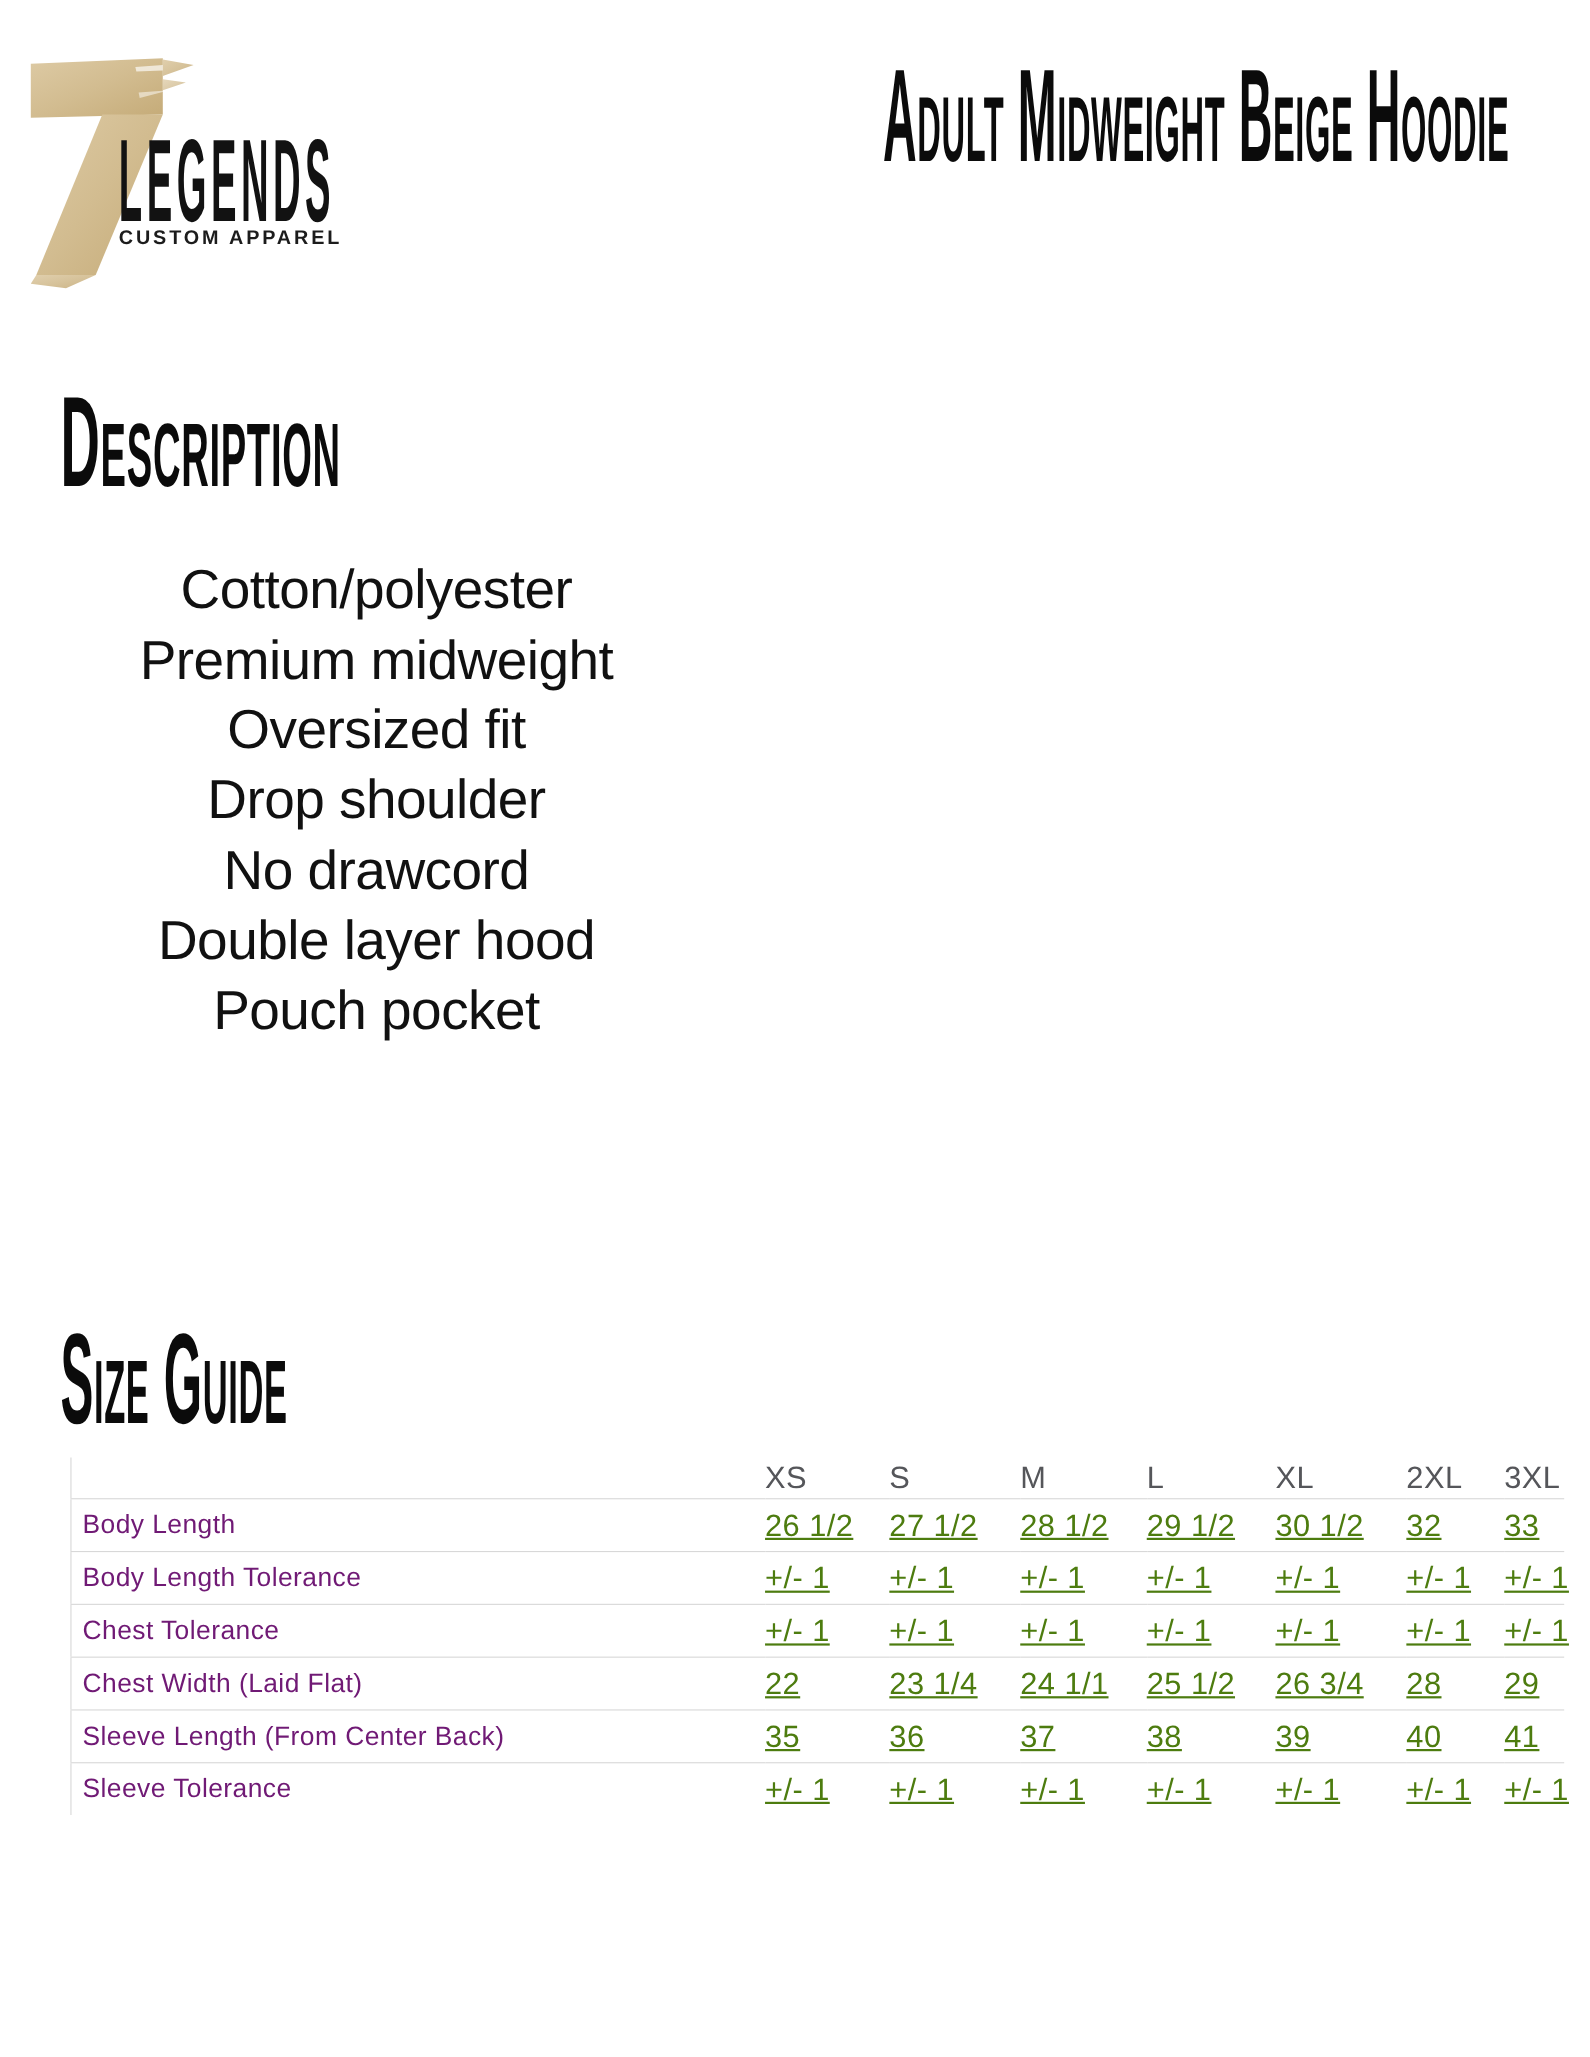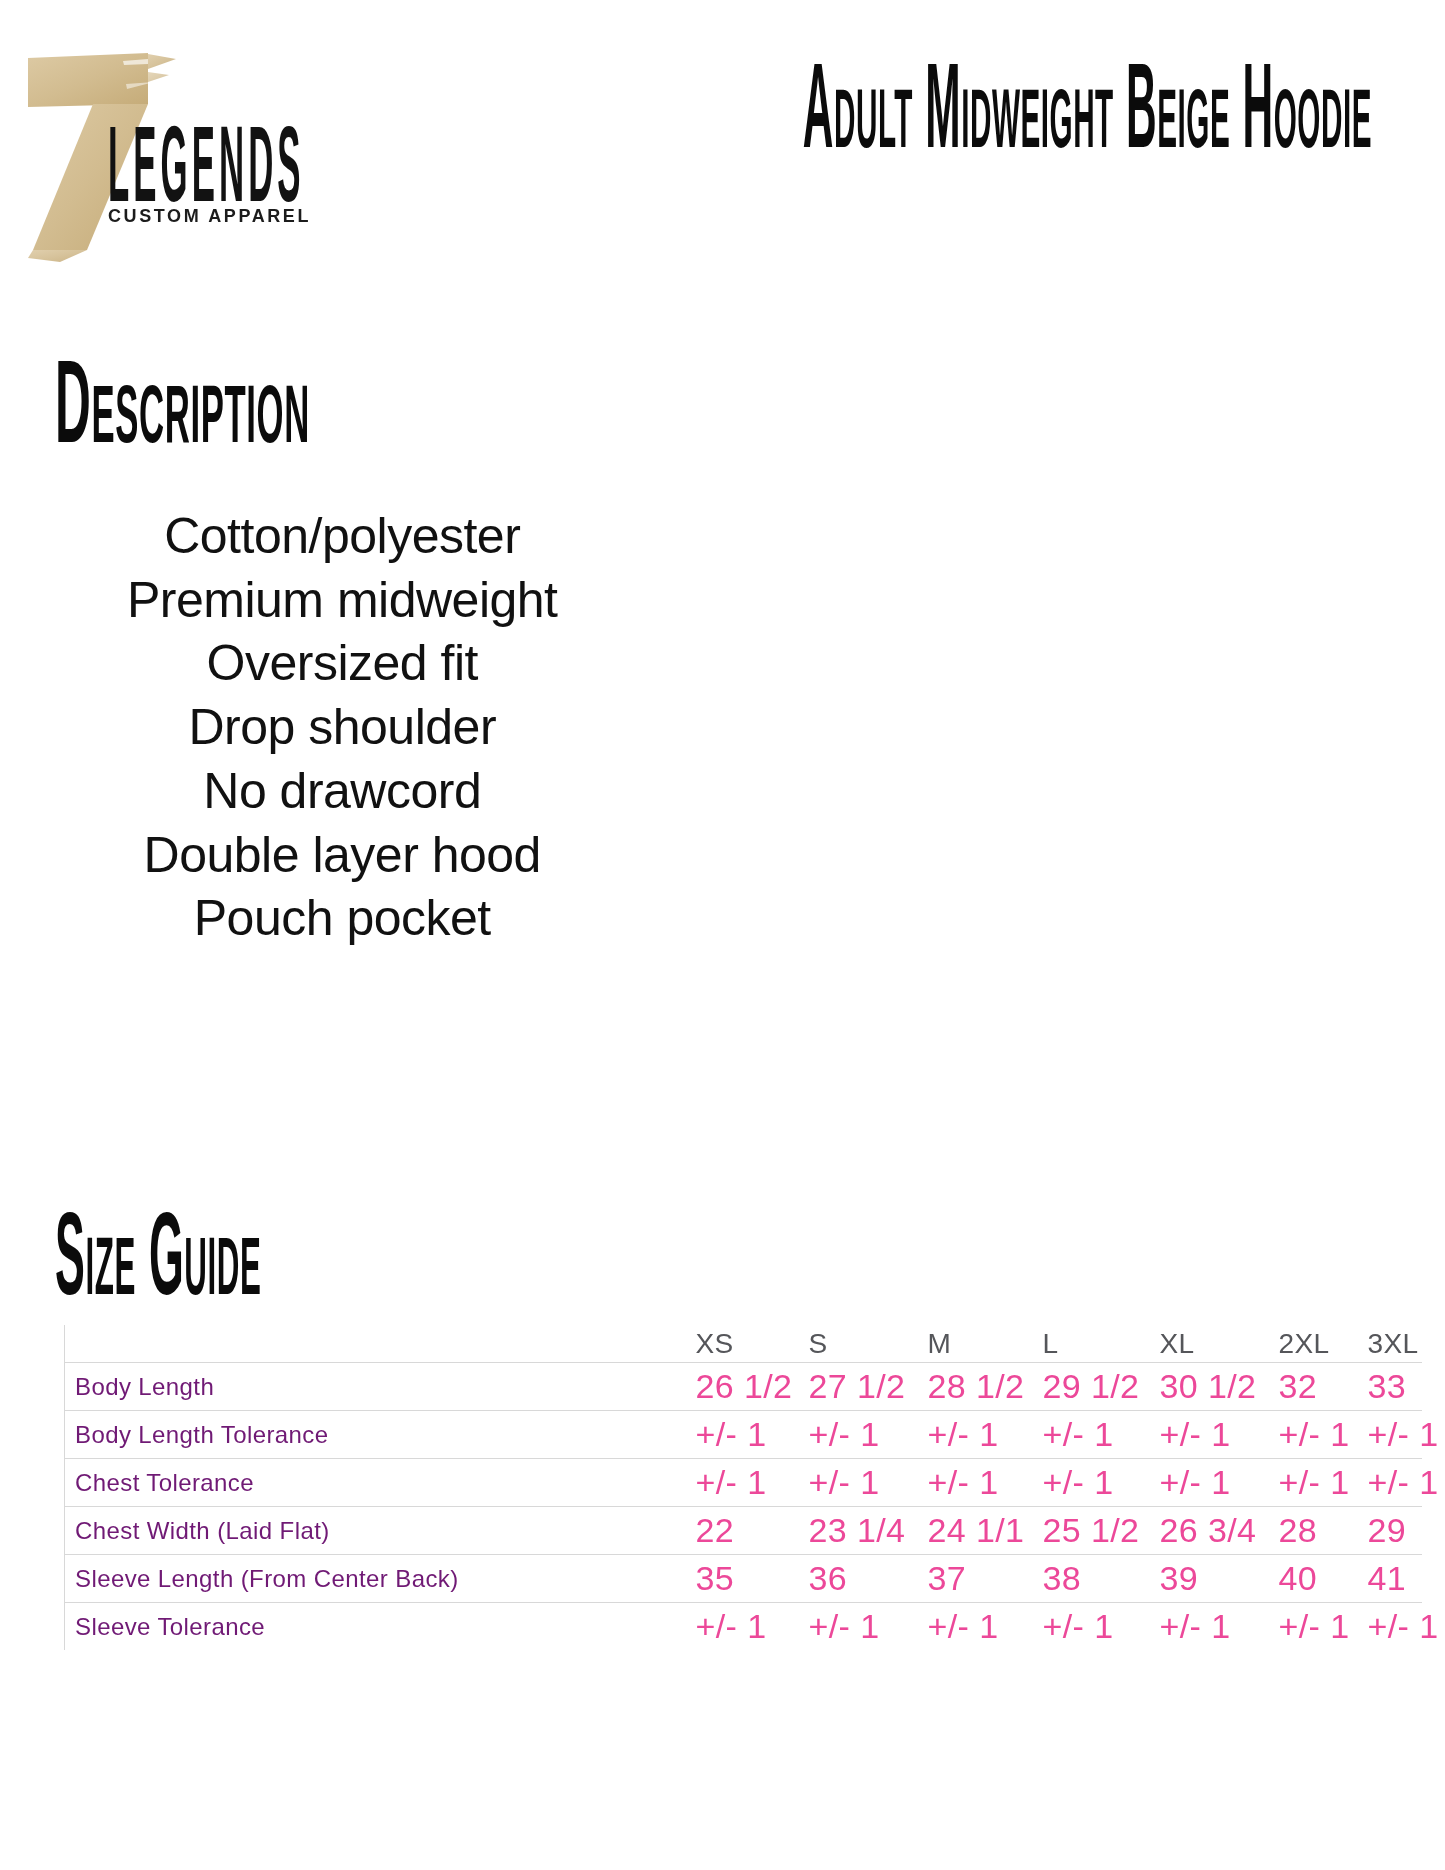--- a/index.html
+++ b/index.html
@@ -71,22 +71,22 @@
     text-align:left; vertical-align:middle; padding:0;
     color:#55565a;
   }
   #size-table tbody tr { border-top:1px solid var(--line,#d8d8d8); }
   #size-table tbody th.row-label {
     height:47px; font-size:24px; font-weight:normal;
     text-align:left; vertical-align:middle; padding:0 0 0 10px;
     white-space:nowrap; color:#701a75;
   }
   #size-table tbody td {
-    font-size:34px; text-align:left; vertical-align:middle; padding:0;
-    white-space:nowrap; color:#ec4899;
+    font-size:28px; text-align:left; vertical-align:middle; padding:0;
+    white-space:nowrap; color:#4d7c0f;text-decoration:underline;
   }
 </style>
 <title>Adult Midweight Beige Hoodie</title></head>
 <body>
 
 <div class="page">
 
   <div id="brand">
     <svg width="170" height="228" viewBox="0 0 170 228">
       <defs>

